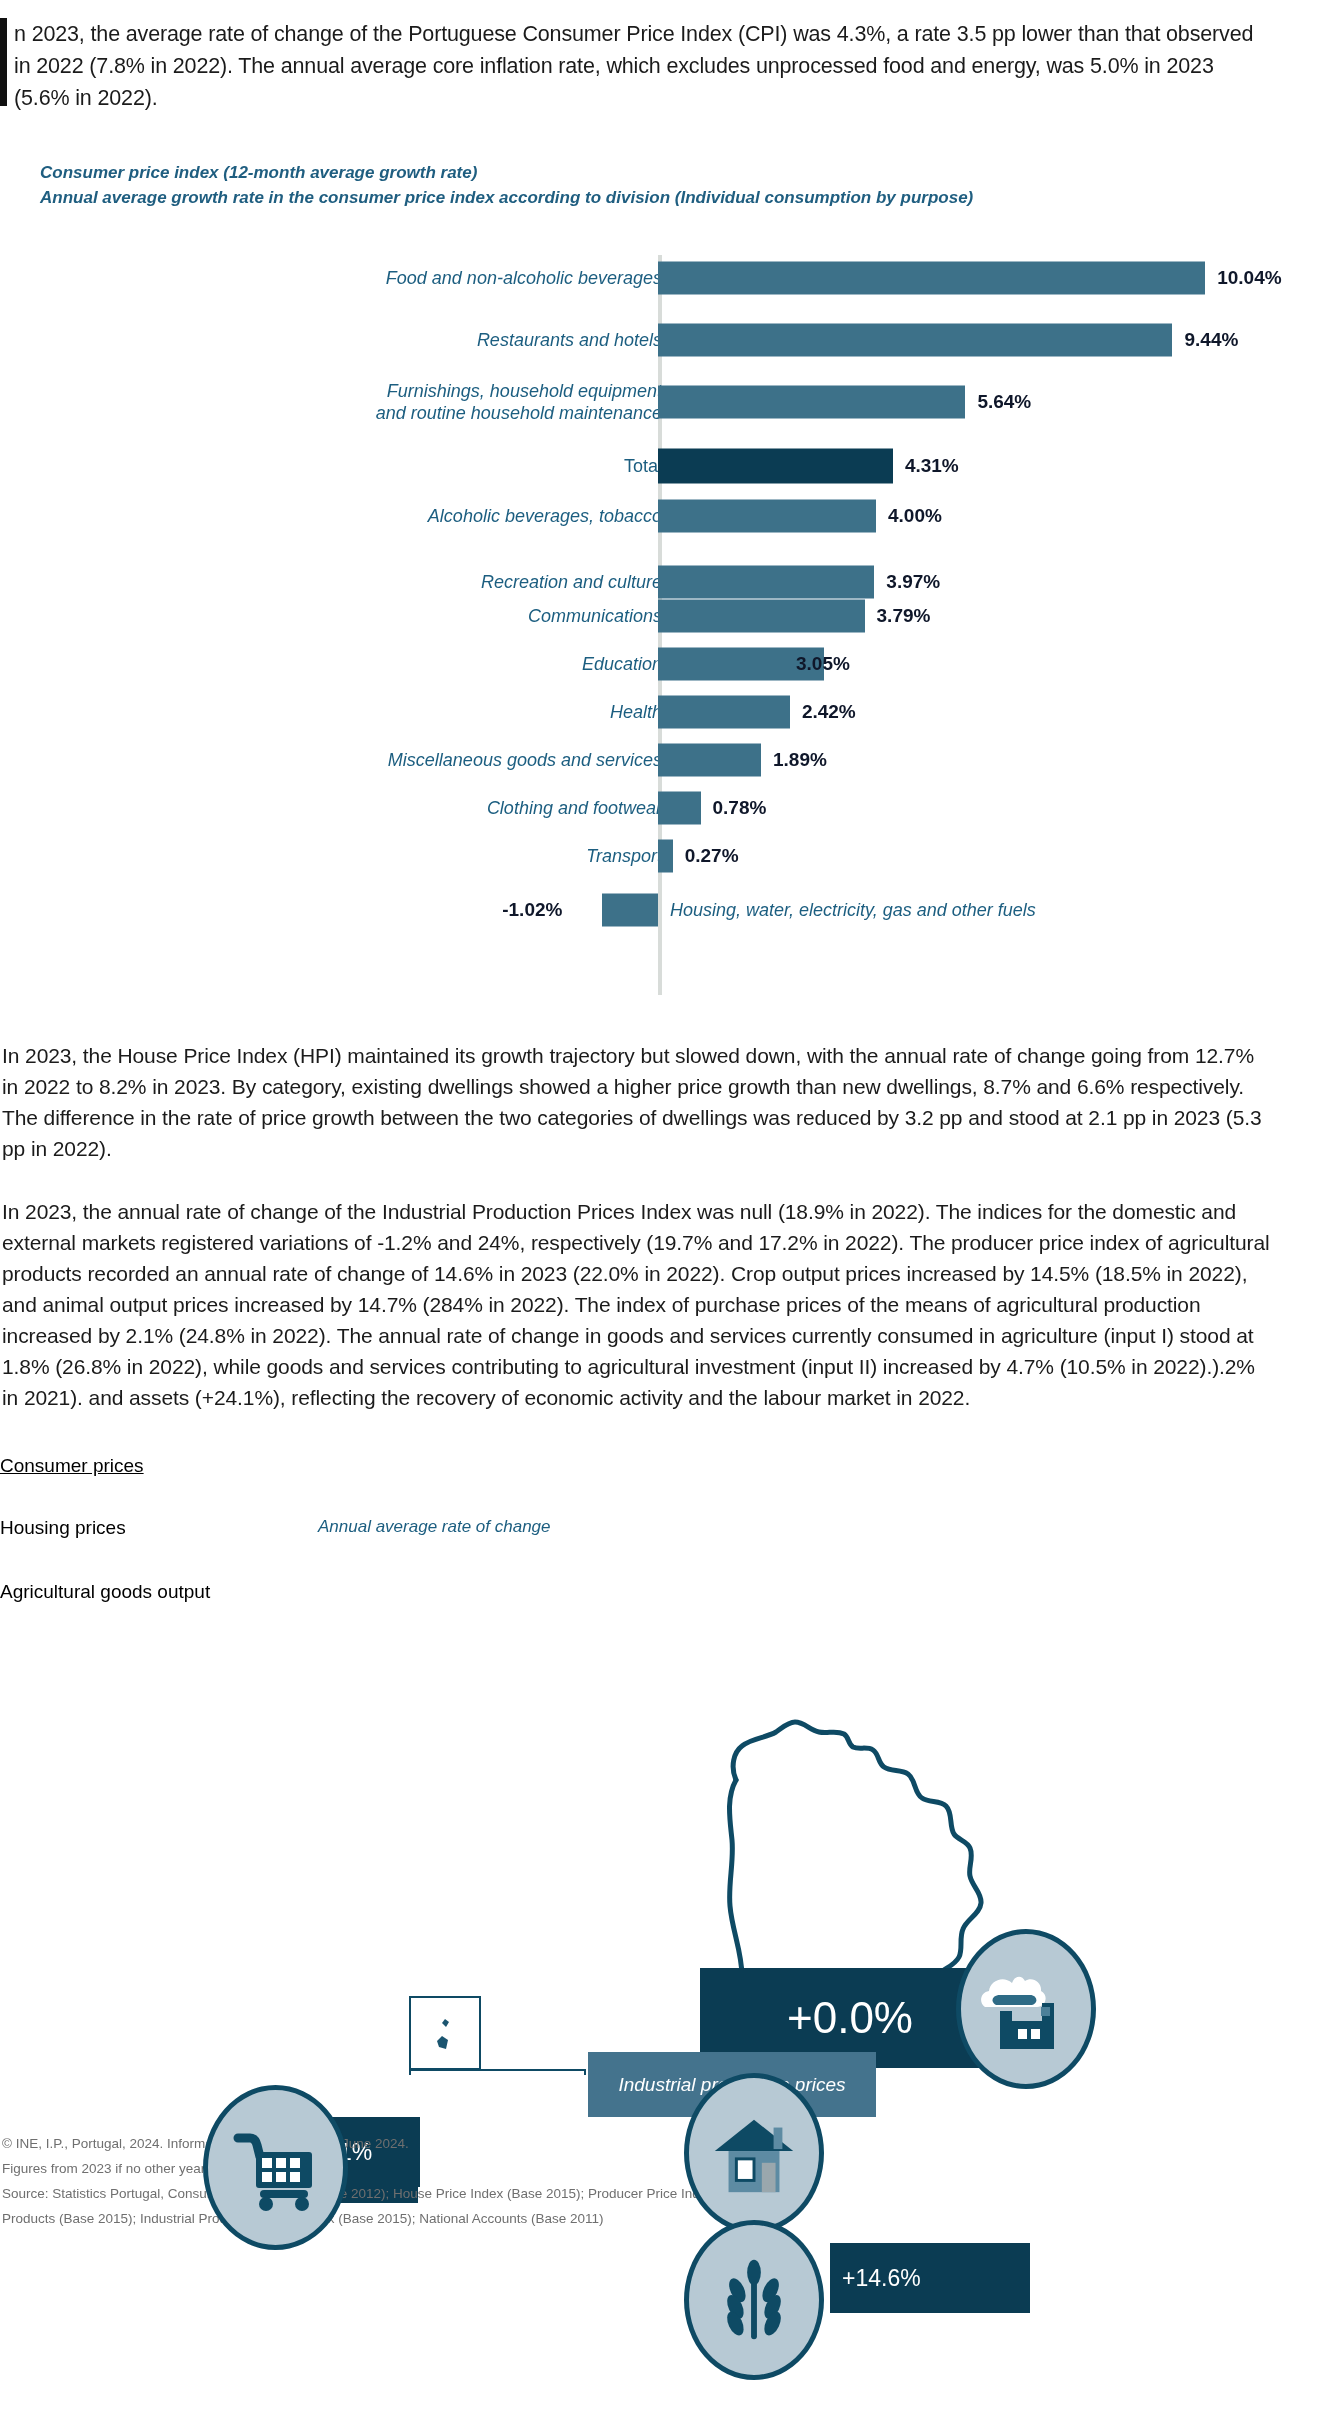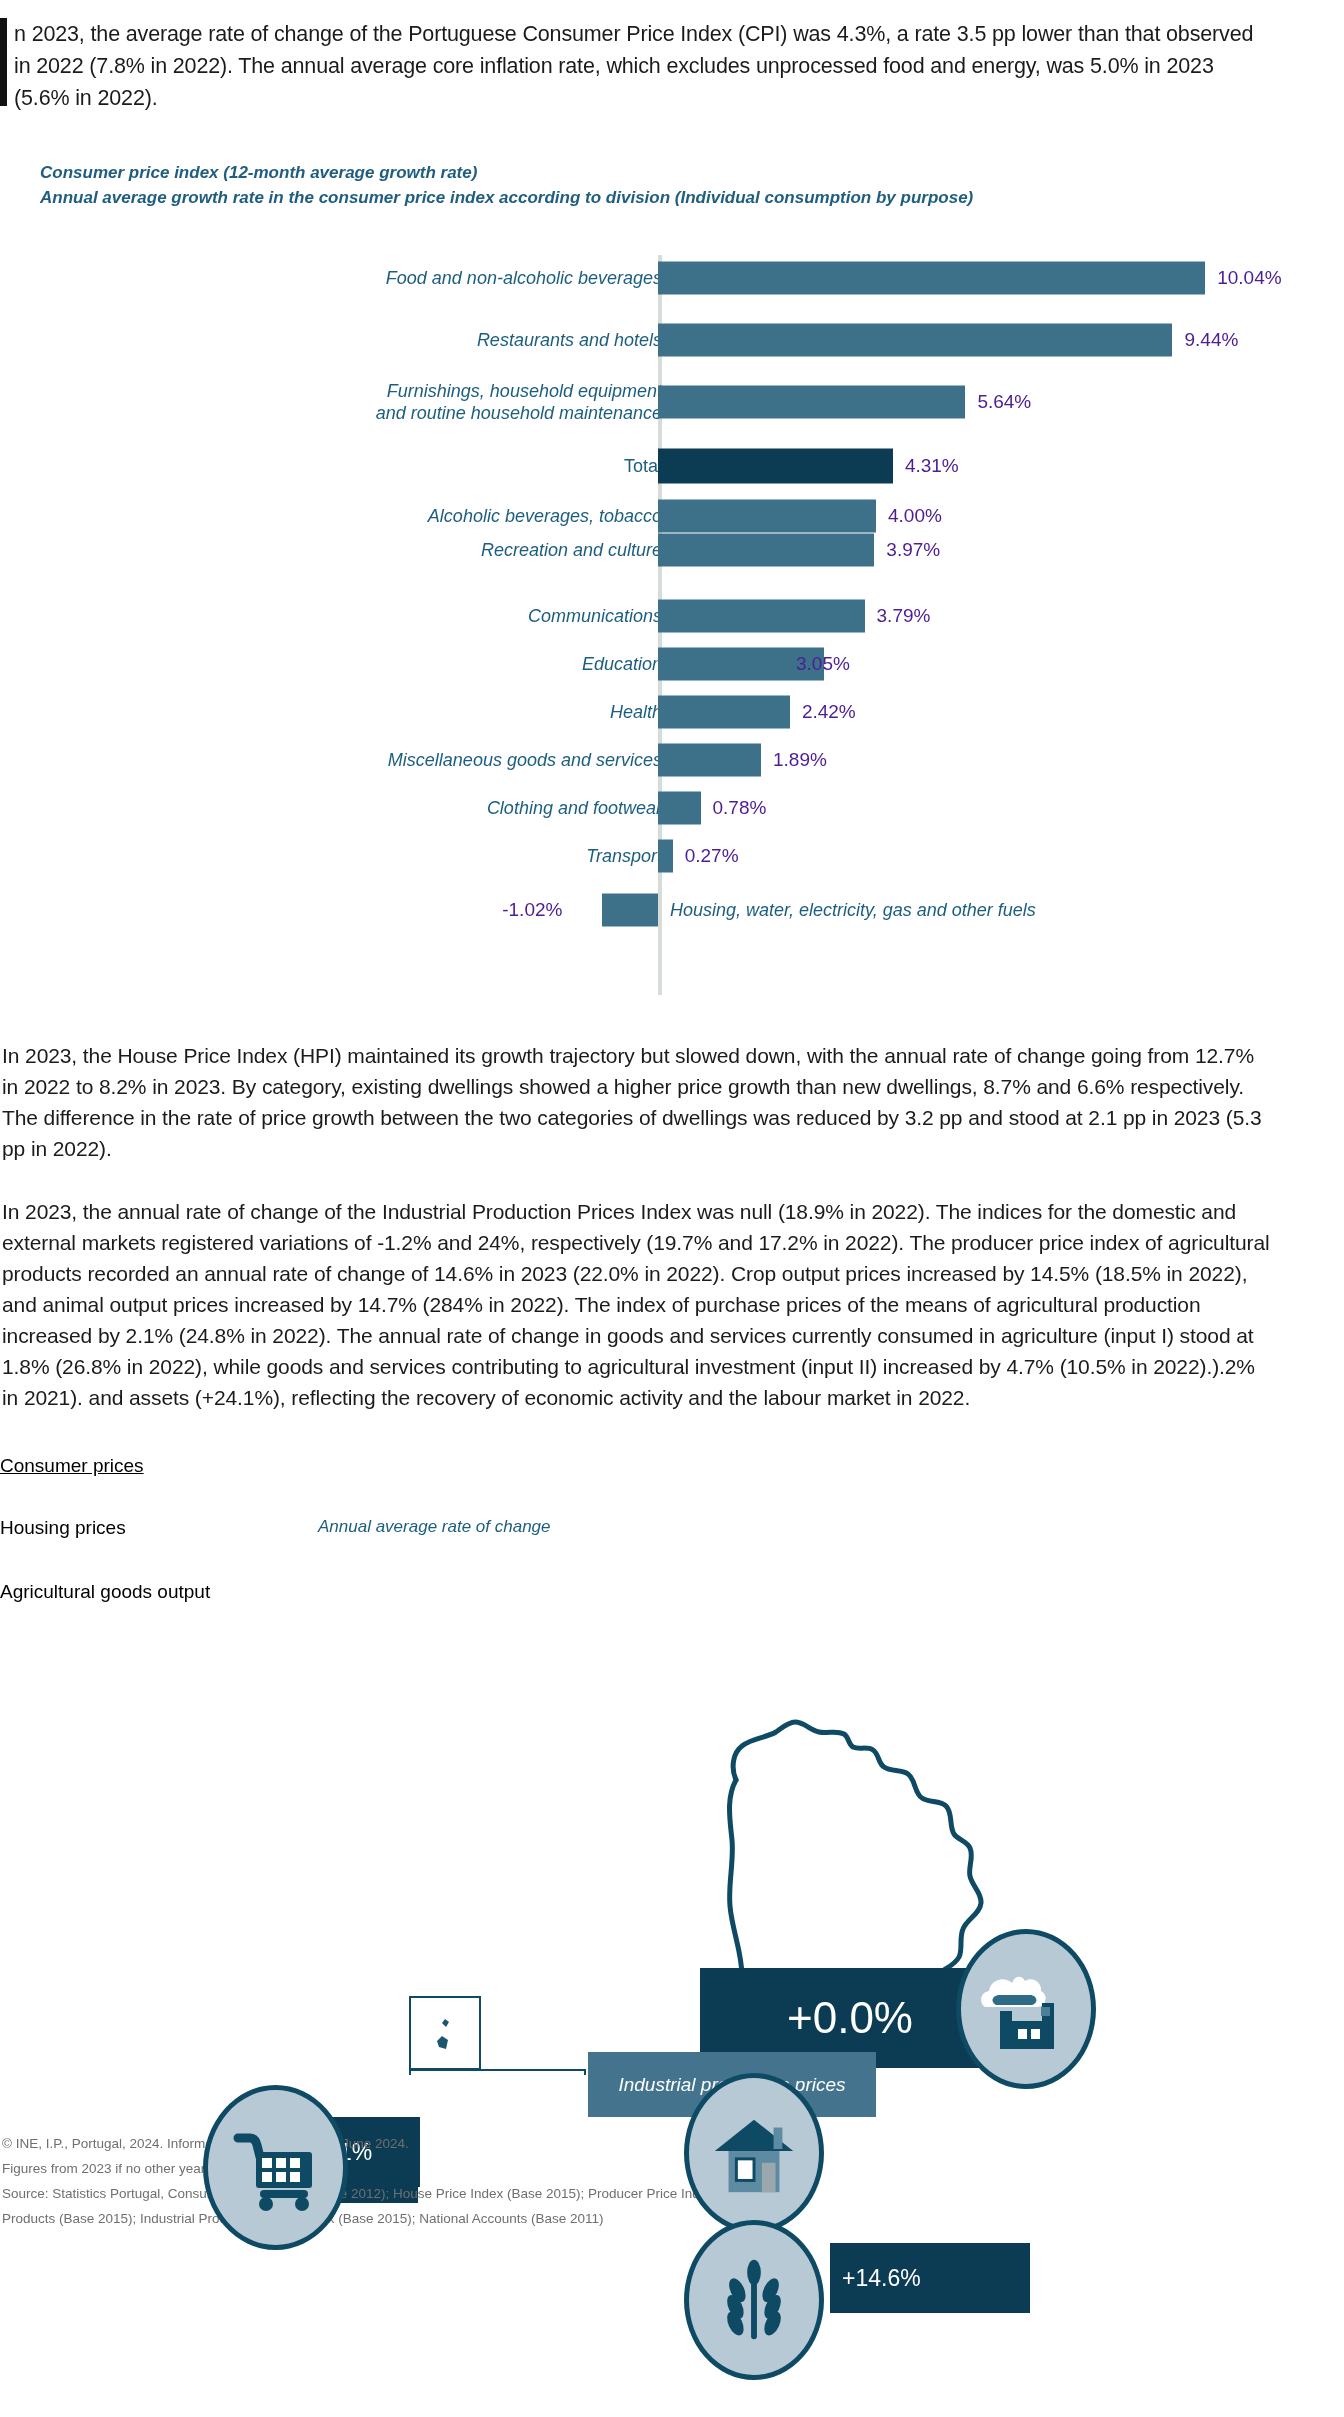--- a/index.html
+++ b/index.html
@@ -88,21 +88,22 @@
     transform: translateY(-50%);
     height: 33px;
     background: #3d7189;
   }
   .row.total .bar { background: #0b3c53; height: 35px; }
   .row .val {
     position: absolute;
     top: 50%;
     transform: translateY(-50%);
     font-size: 19px;
-    color: #4c1d95;
+    color: #0f172a;
+    font-weight: bold;
   }
   
   .row.neg .bar {
     left: auto;
     right: 686px;
     background: #3d7189;
   }
   .row.neg .val {
     right: auto;
   }
@@ -220,21 +221,21 @@
     <div class="row total" style="top: 188px;">
       <div class="cat-label plain">Total</div>
       <div class="bar" style="width: 234.895px;"></div>
       <div class="val" style="left: 904.895px;">4.31%</div>
     </div>
     <div class="row" style="top: 238px;">
       <div class="cat-label">Alcoholic beverages, tobacco</div>
       <div class="bar" style="width: 218px;"></div>
       <div class="val" style="left: 888px;">4.00%</div>
     </div>
-    <div class="row" style="top: 272px; padding-left: 48px;">
+    <div class="row" style="top: 304px; padding-left: 48px;">
       <div class="cat-label">Recreation and culture</div>
       <div class="bar" style="width: 216.365px;"></div>
       <div class="val" style="left: 886.365px;">3.97%</div>
     </div>
     <div class="row" style="top: 338px;">
       <div class="cat-label">Communications</div>
       <div class="bar" style="width: 206.555px;"></div>
       <div class="val" style="left: 876.555px;">3.79%</div>
     </div>
     <div class="row" style="top: 386px;">

